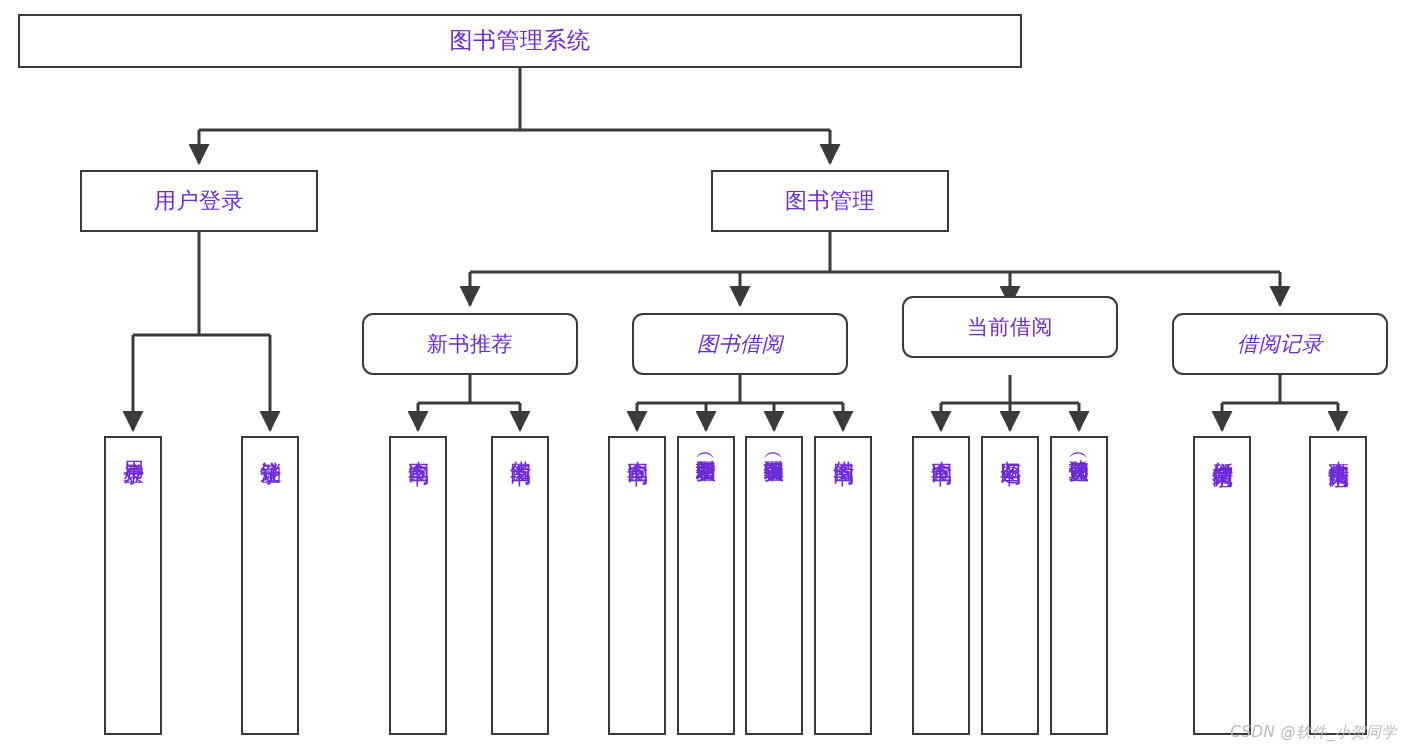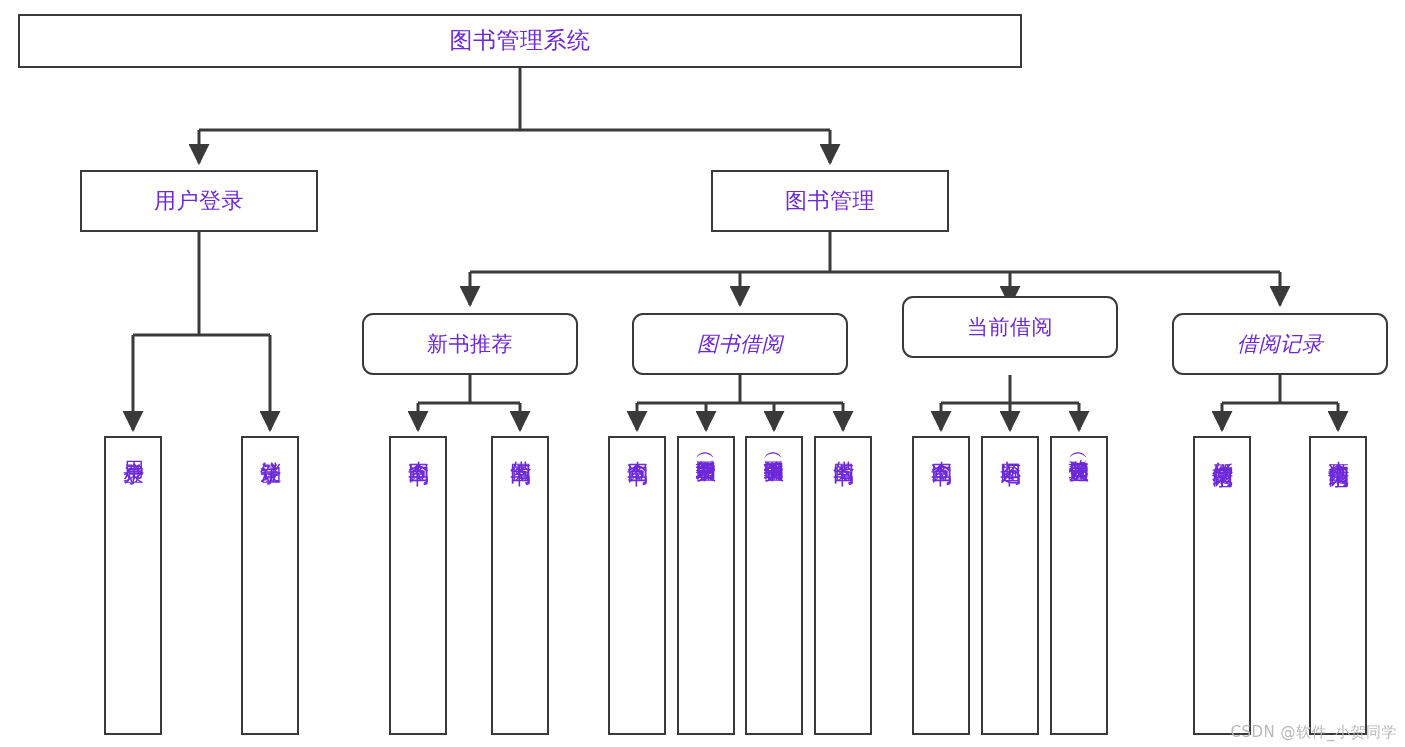--- a/index.html
+++ b/index.html
@@ -87,20 +87,21 @@
   }
   #watermark {
     position: absolute;
     right: 8px;
     bottom: 5px;
     font-size: 15px;
     color: #b9b9b9;
     letter-spacing: 0.5px;
     white-space: nowrap;
     user-select: none;
+    font-style: italic;
   }
 </style>
 </head>
 <body>
 
 <div id="diagram-root">
 
   <svg id="edge-layer" viewBox="0 0 1405 747" width="1405" height="747" xmlns="http://www.w3.org/2000/svg">
     <defs>
       <marker id="arrow" viewBox="0 0 10 10" refX="9" refY="5" markerWidth="7" markerHeight="7" orient="auto-start-reverse">

